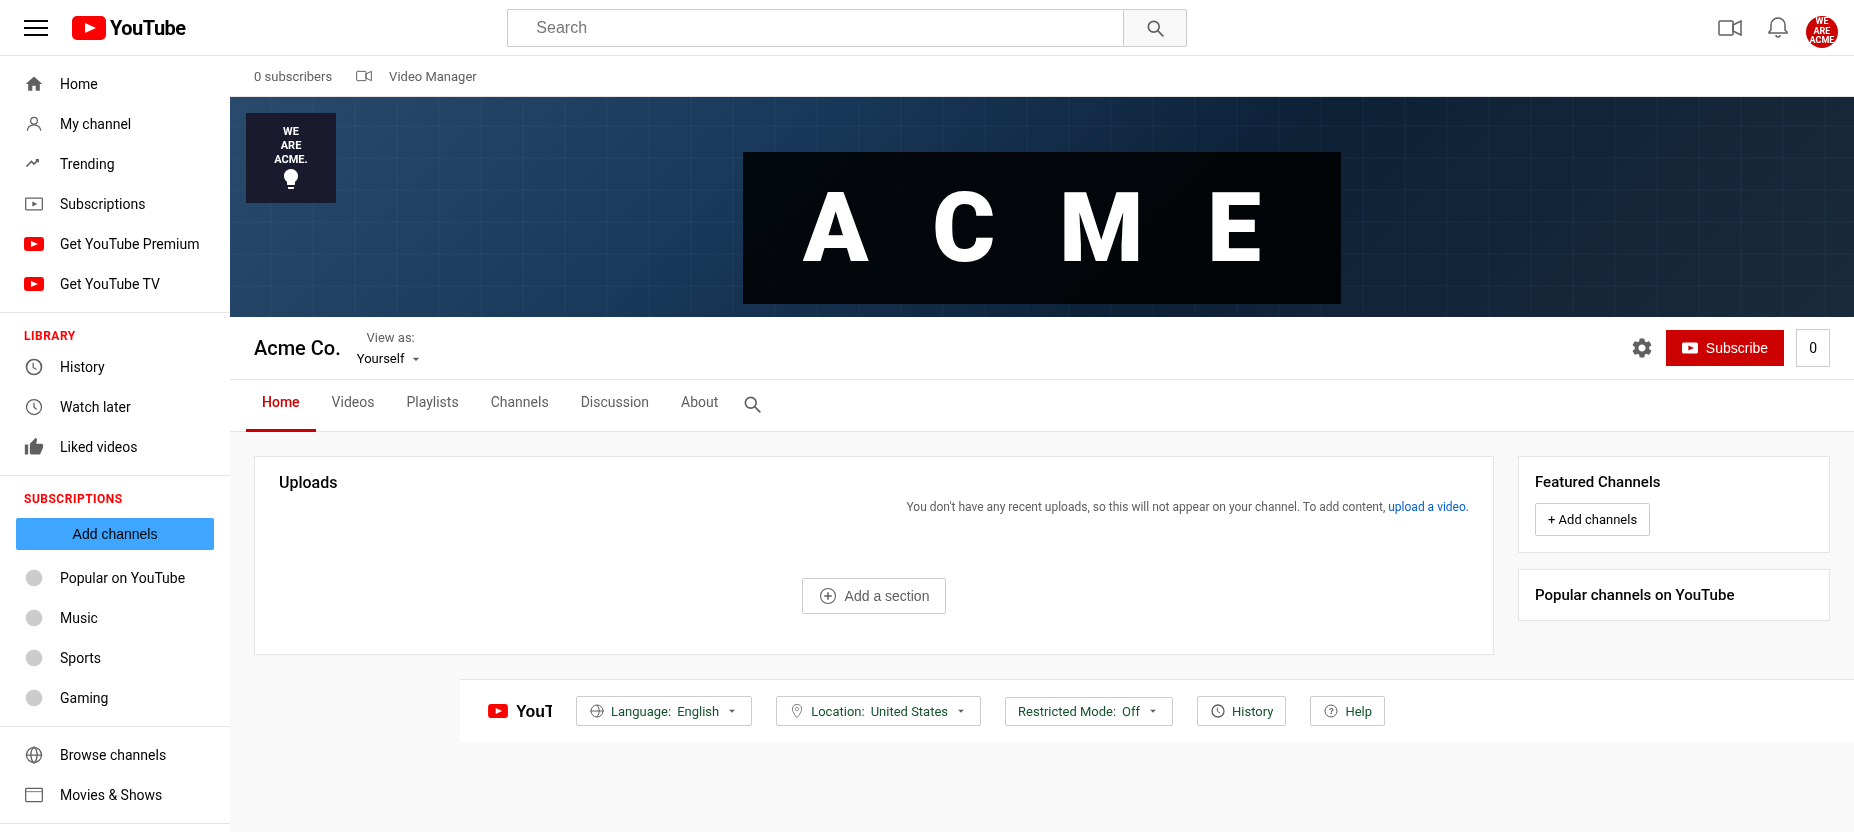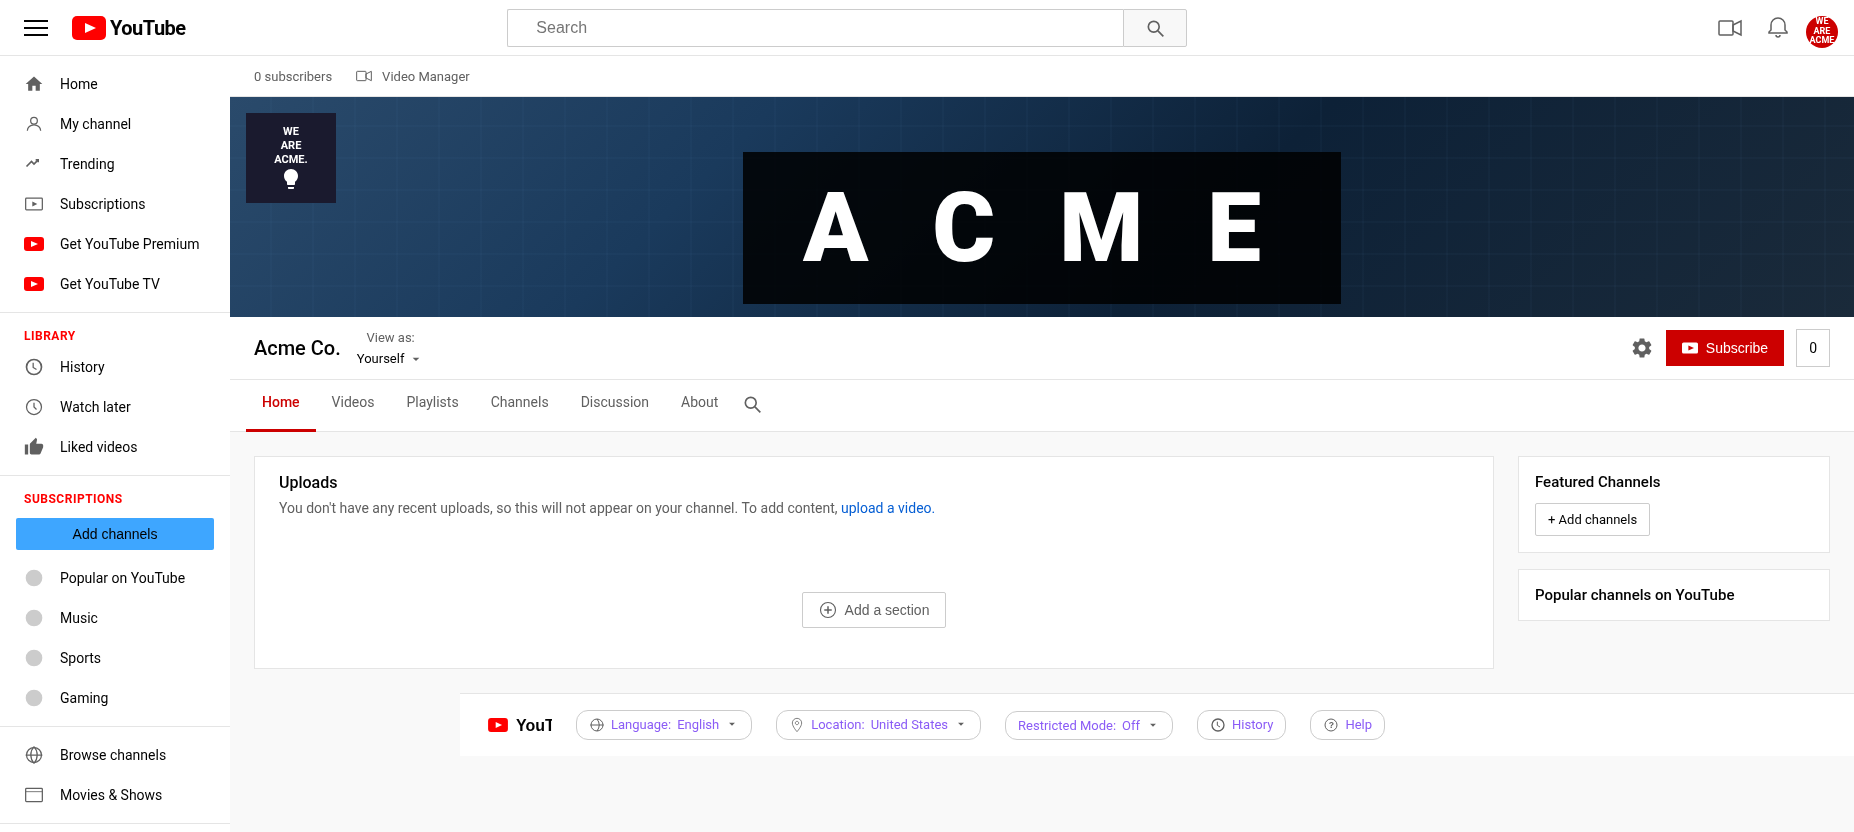--- a/index.html
+++ b/index.html
@@ -72,21 +72,21 @@
     .main-content { margin-left: 230px; flex: 1; min-height: calc(100vh - 56px); }
 
     
     .channel-area { background: #fff; }
     .channel-header-bar {
       padding: 12px 24px; display: flex; align-items: center; gap: 24px;
       border-bottom: 1px solid #e5e5e5;
     }
     .subscribers-count { font-size: 13px; color: #606060; }
     .video-manager-link {
-      display: flex; align-items: center; gap: 10px; font-size: 13px;
+      display: flex; align-items: center; gap: 17px; font-size: 13px;
       color: #606060; cursor: pointer; text-decoration: none;
     }
 
     .channel-banner {
       width: 100%; height: 220px; background: #1a1a2e; position: relative;
       overflow: hidden; display: flex; align-items: center; justify-content: center;
     }
     .banner-bg {
       position: absolute; inset: 0;
       background: linear-gradient(135deg, #2a4a6b 0%, #1a3a5c 30%, #0d2137 60%, #1a2a3a 100%);
@@ -142,21 +142,21 @@
 
     
     .channel-content { display: flex; gap: 24px; padding: 24px; background: #f9f9f9; }
     .channel-main { flex: 1; }
     .channel-sidebar { width: 312px; flex-shrink: 0; }
 
     .uploads-section {
       background: #fff; border: 1px solid #e5e5e5; padding: 16px 24px;
     }
     .uploads-title { font-size: 16px; font-weight: 500; margin-bottom: 8px; }
-    .uploads-empty { font-size: 14px; color: #606060; margin-bottom: 36px; }
+    .uploads-empty { font-size: 12px; color: #606060; margin-bottom: 24px; text-align: right; }
     .uploads-empty a { color: #065fd4; text-decoration: none; }
     .add-section-btn {
       display: flex; align-items: center; gap: 8px; margin: 24px auto 8px;
       background: transparent; border: 1px solid #ccc; padding: 8px 16px;
       font-size: 14px; cursor: pointer; color: #606060; border-radius: 2px;
     }
     .add-section-wrapper { text-align: center; padding: 16px 0; }
 
     .featured-channels-box { background: #fff; border: 1px solid #e5e5e5; padding: 16px; margin-bottom: 16px; }
     .featured-title { font-size: 15px; font-weight: 500; margin-bottom: 12px; }
@@ -169,22 +169,22 @@
     .popular-channels-title { font-size: 15px; font-weight: 500; }
 
     
     .footer {
       background: #fff; border-top: 1px solid #e5e5e5;
       padding: 16px 24px; display: flex; align-items: center; gap: 24px;
       margin-left: 230px; flex-wrap: wrap;
     }
     .footer-logo { display: flex; align-items: center; gap: 4px; }
     .footer-item {
-      display: flex; align-items: flex-start; gap: 6px; font-size: 13px;
-      color: #8b5cf6; cursor: pointer; border: 1px solid #ccc; padding: 6px 12px; border-radius: 12px;
+      display: flex; align-items: center; gap: 6px; font-size: 13px;
+      color: #14532d; cursor: pointer; border: 1px solid #ccc; padding: 6px 12px; border-radius: 2px;
     }
 
     
     svg { display: inline-block; }
 
     .gaming-item { padding: 8px 24px; font-size: 14px; color: #030303; cursor: pointer; font-weight: 500; }
   </style>
 </head>
 <body>
 

